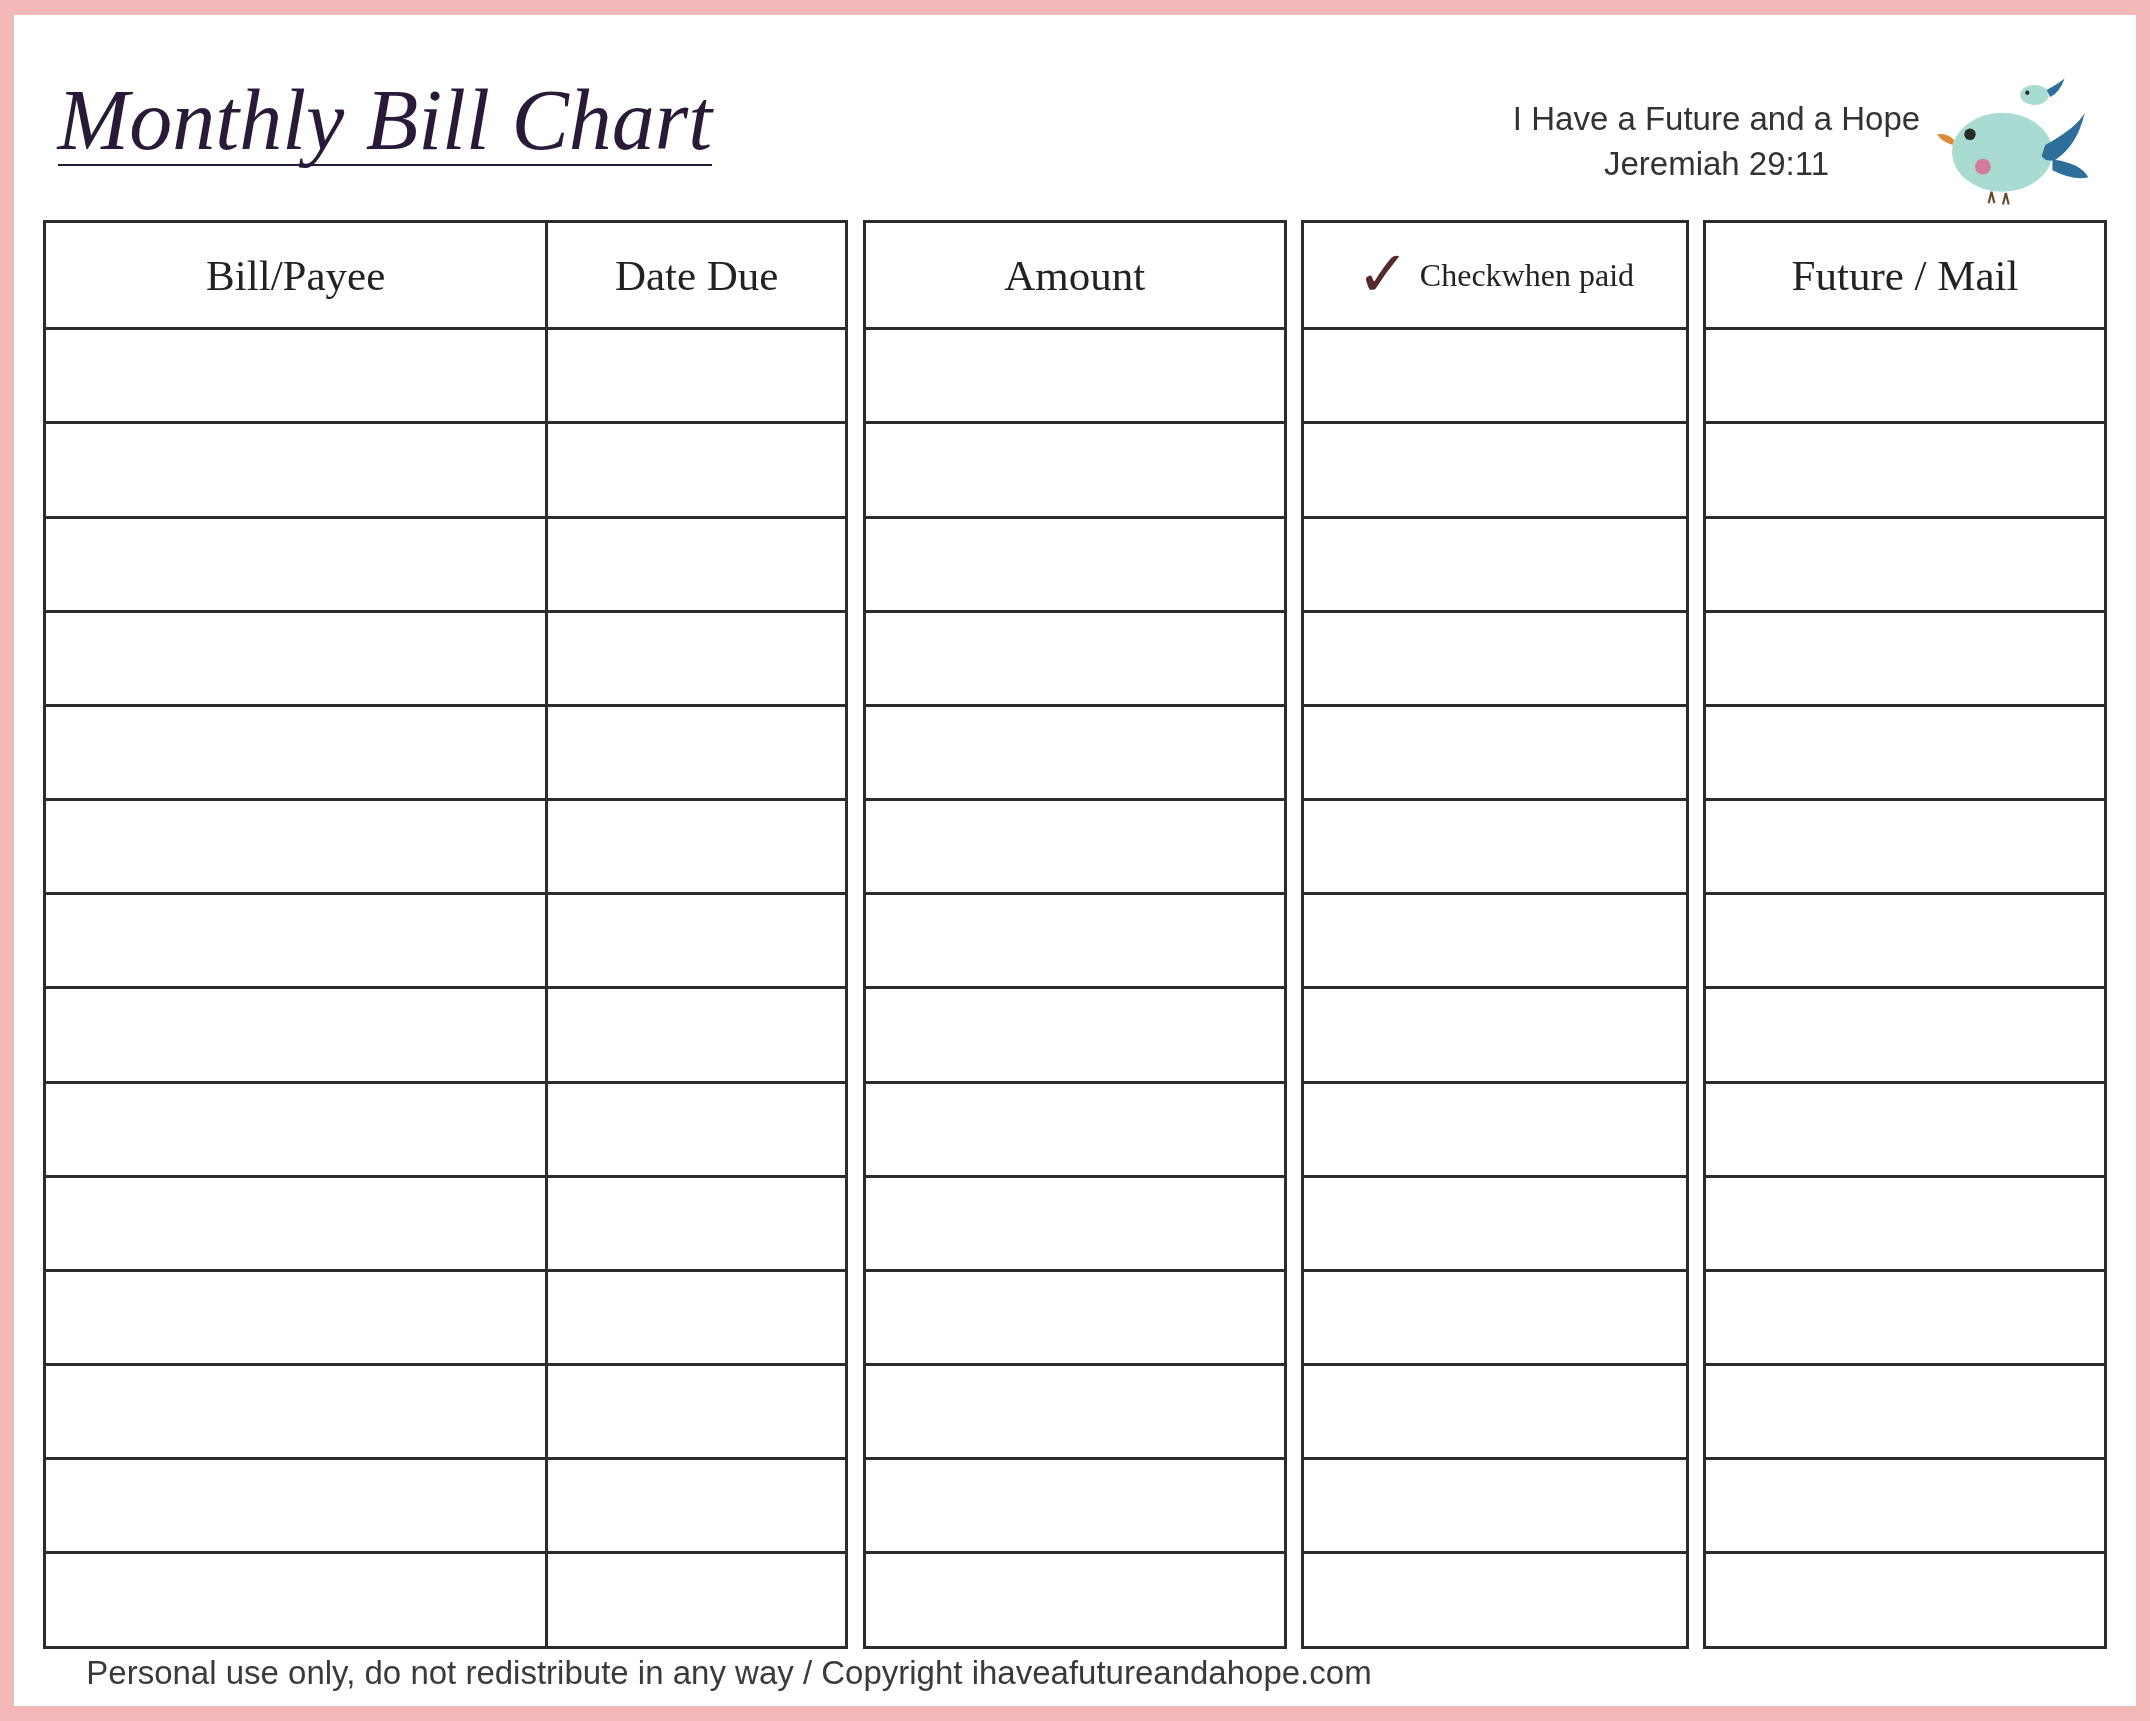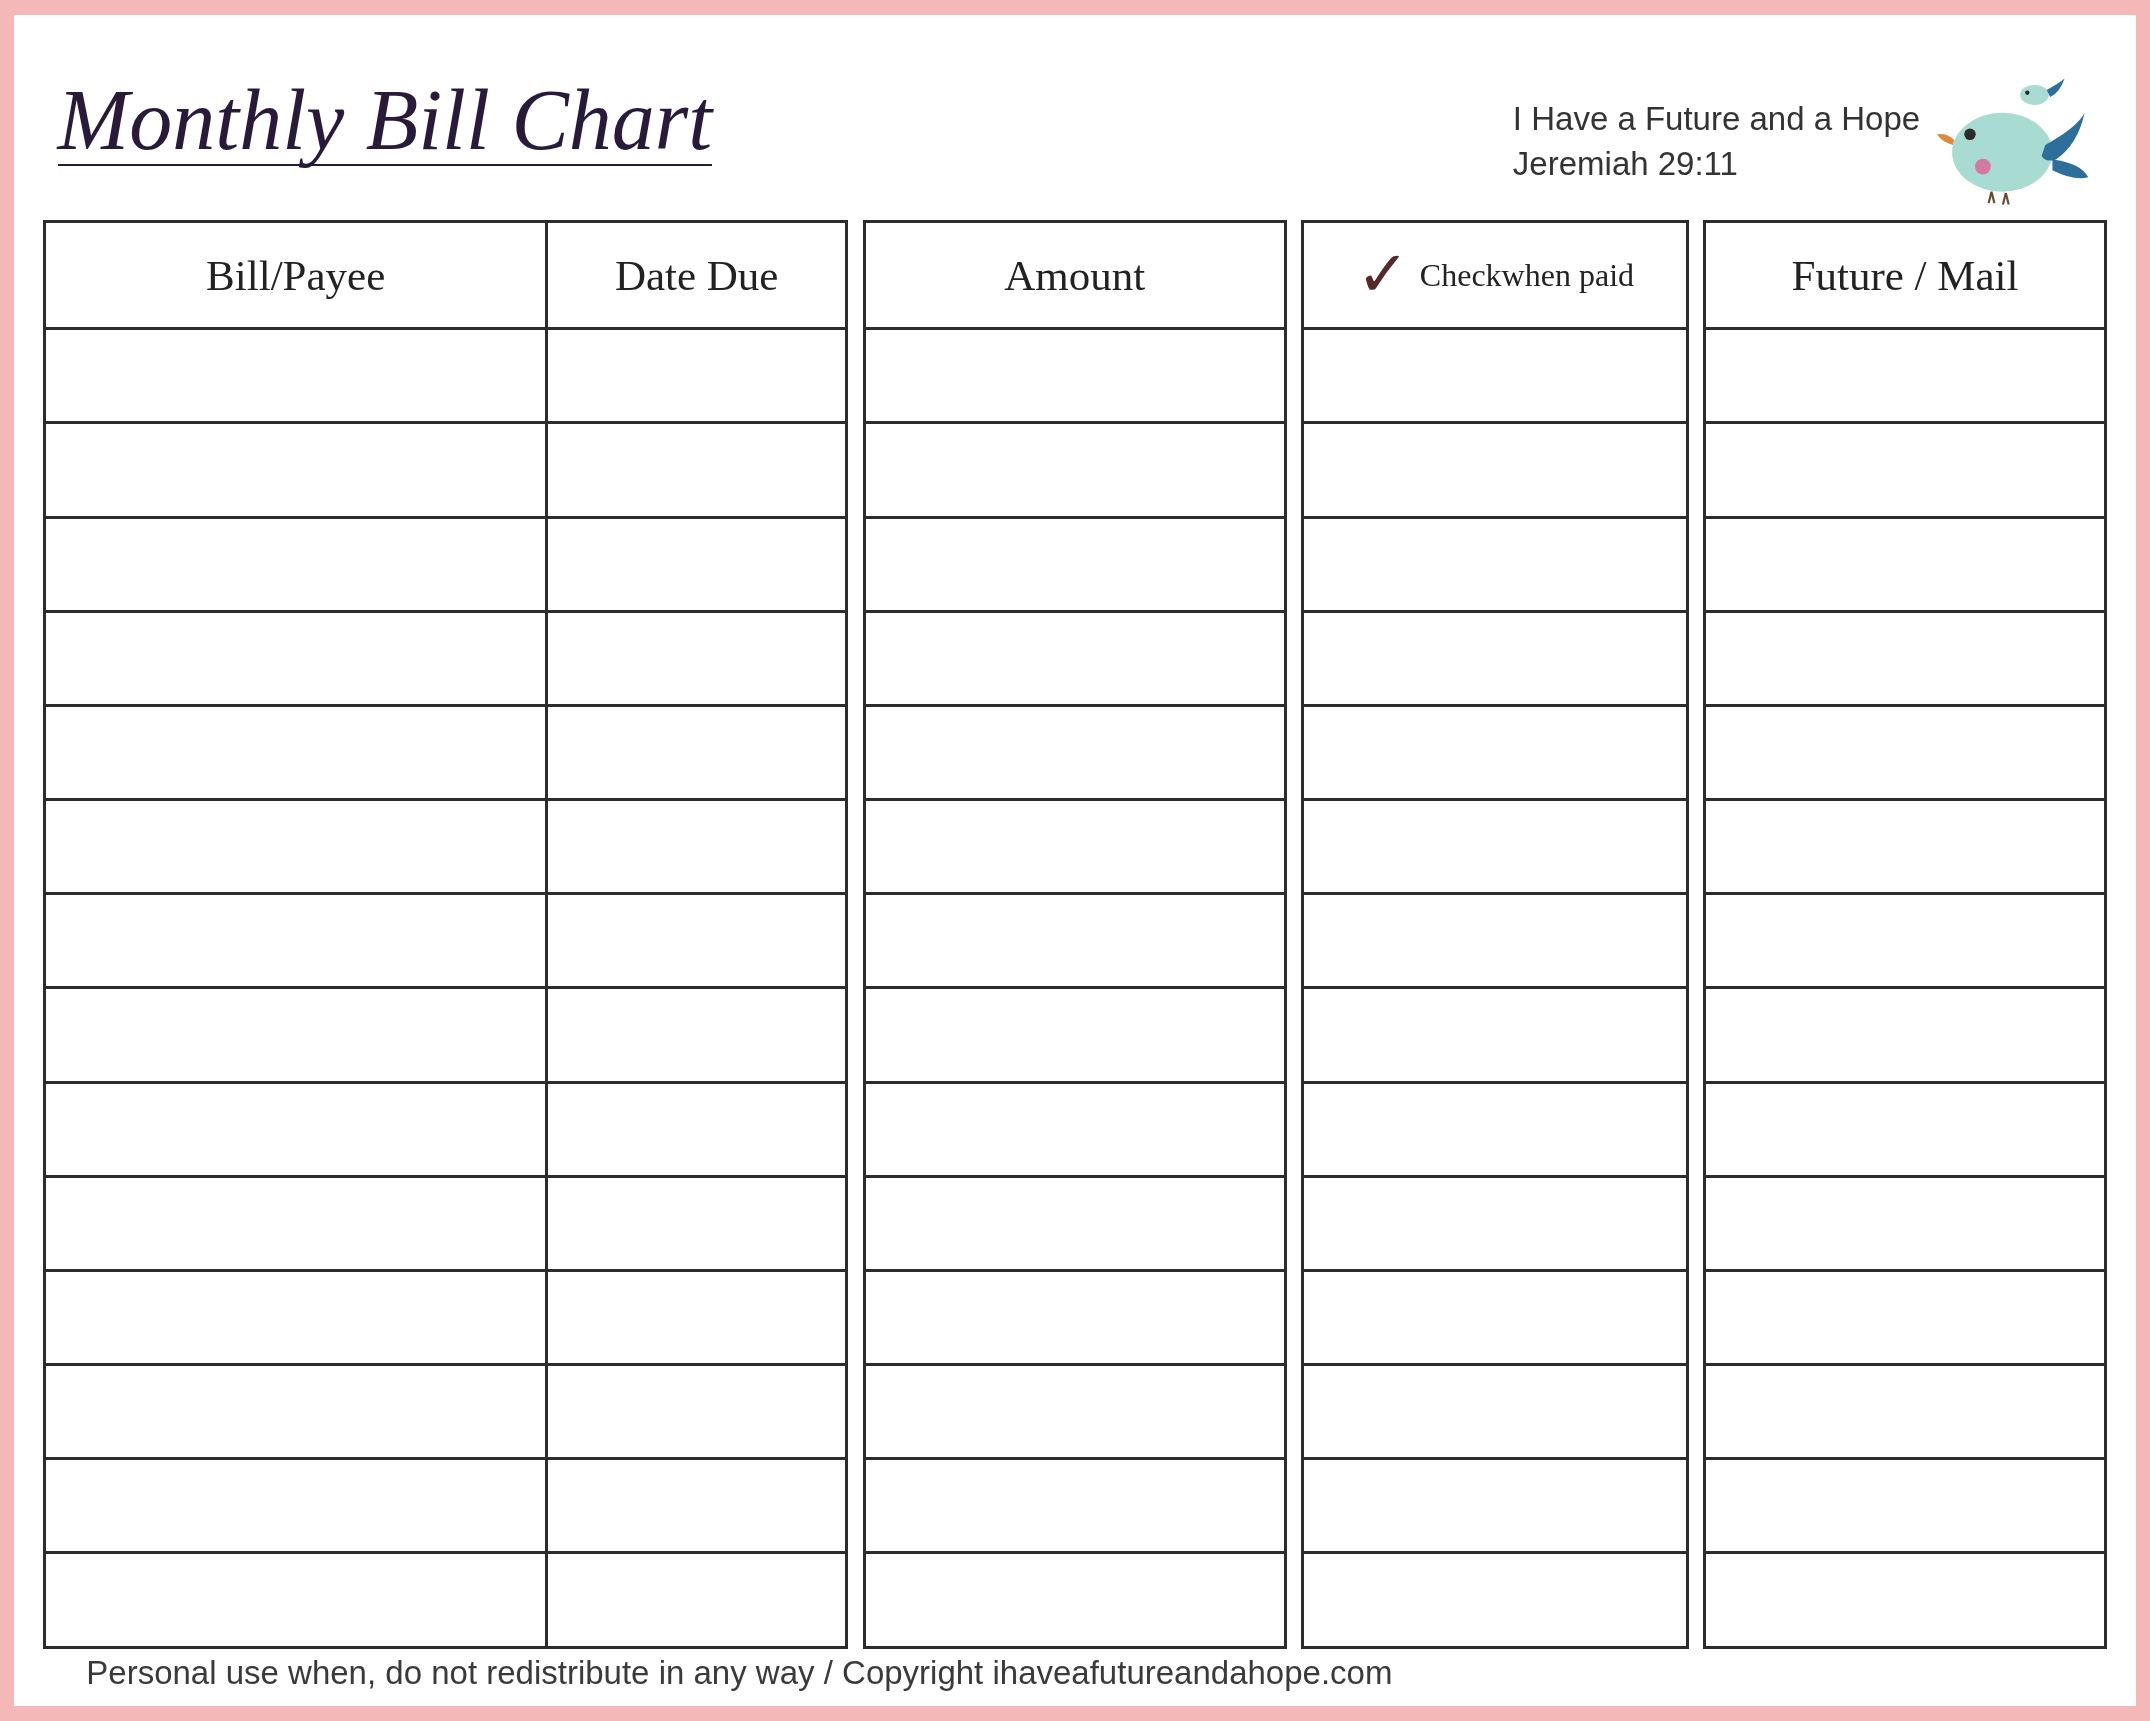--- a/index.html
+++ b/index.html
@@ -42,21 +42,21 @@
       border-bottom: 2.9px solid #2a1a3a;
       padding-bottom: 1.4px;
       line-height: 1;
     }
     .header-right {
       display: flex;
       align-items: center;
       gap: 14.3px;
     }
     .verse-block {
-      text-align: left;
+      text-align: center;
       font-family: Verdana, Geneva, sans-serif;
       color: #333;
       font-size: 33px;
       line-height: 1.35;
       font-weight: 300;
     }
     .bird {
       width: 158px;
       height: 129px;
       flex-shrink: 0;
@@ -322,15 +322,15 @@
             <td></td>
             <td class="gap"></td>
             <td></td>
             <td class="gap"></td>
             <td></td>
           </tr>
         </tbody>
     </table>
   </div>
 
-  <div class="footer">Personal use when, do not redistribute in any way / Copyright ihaveafutureandahope.com</div>
+  <div class="footer">Personal use only, do not redistribute in any way / Copyright ihaveafutureandahope.com</div>
 </div>
 
 
 </body></html>

